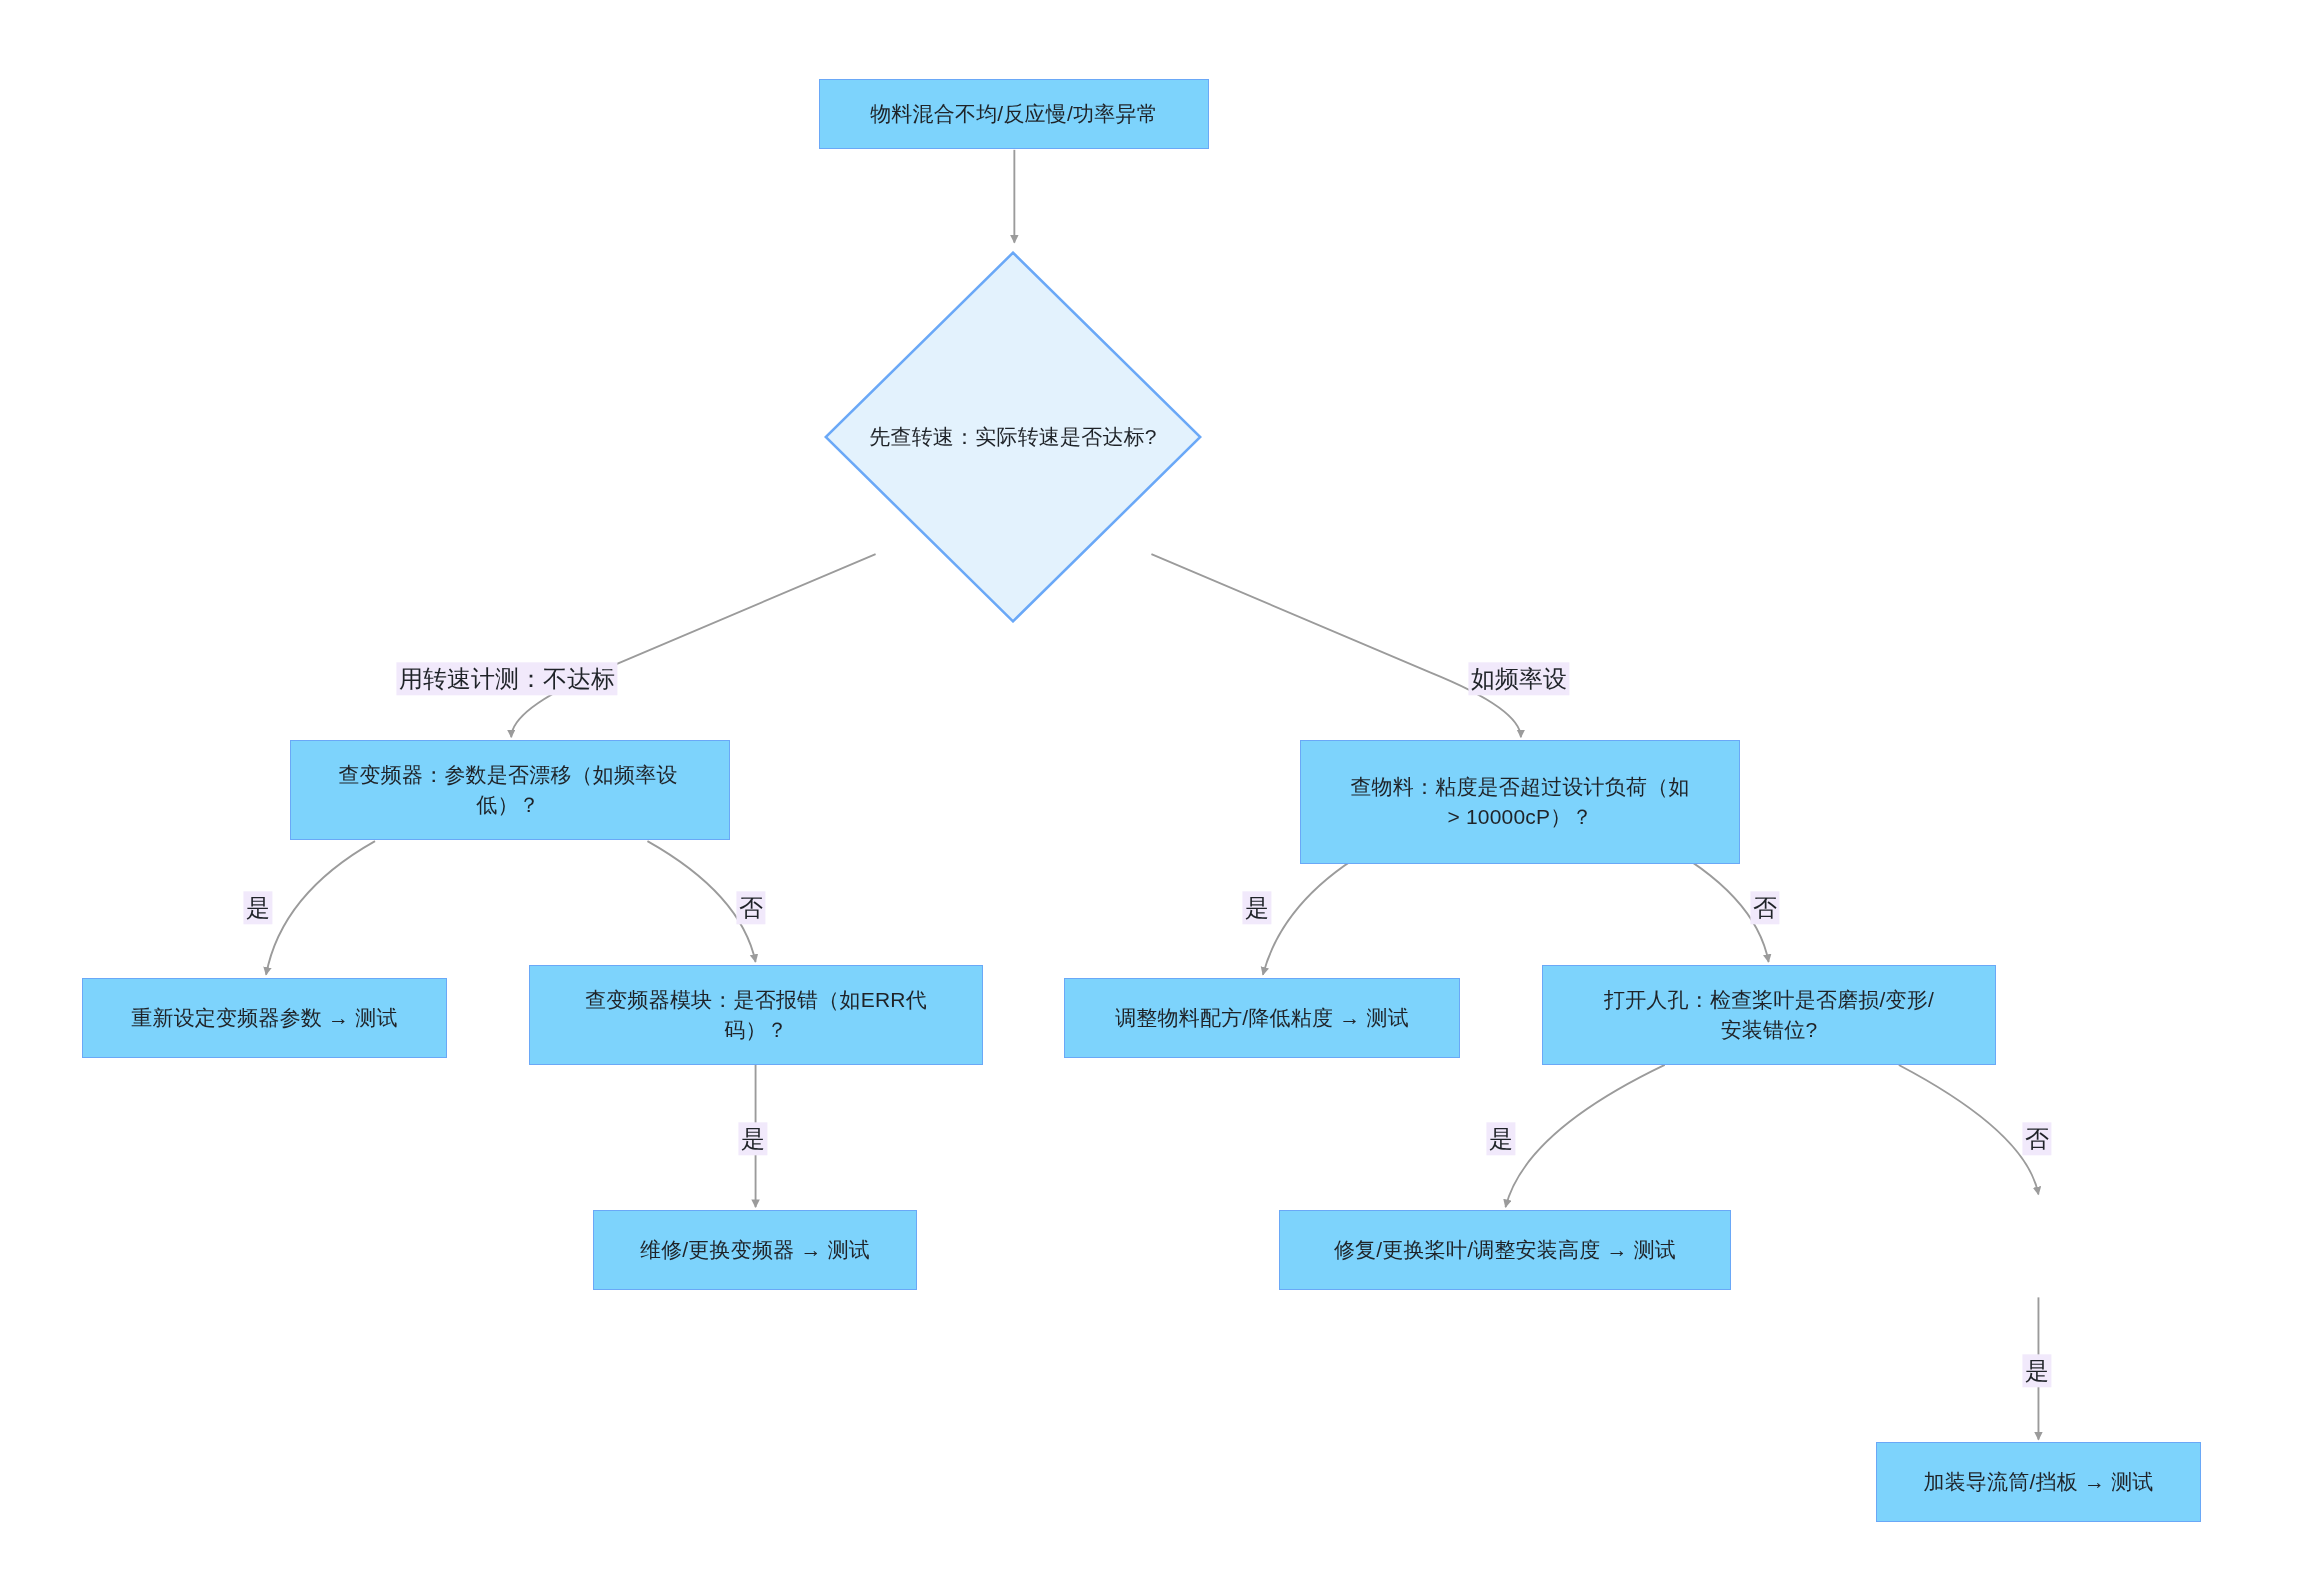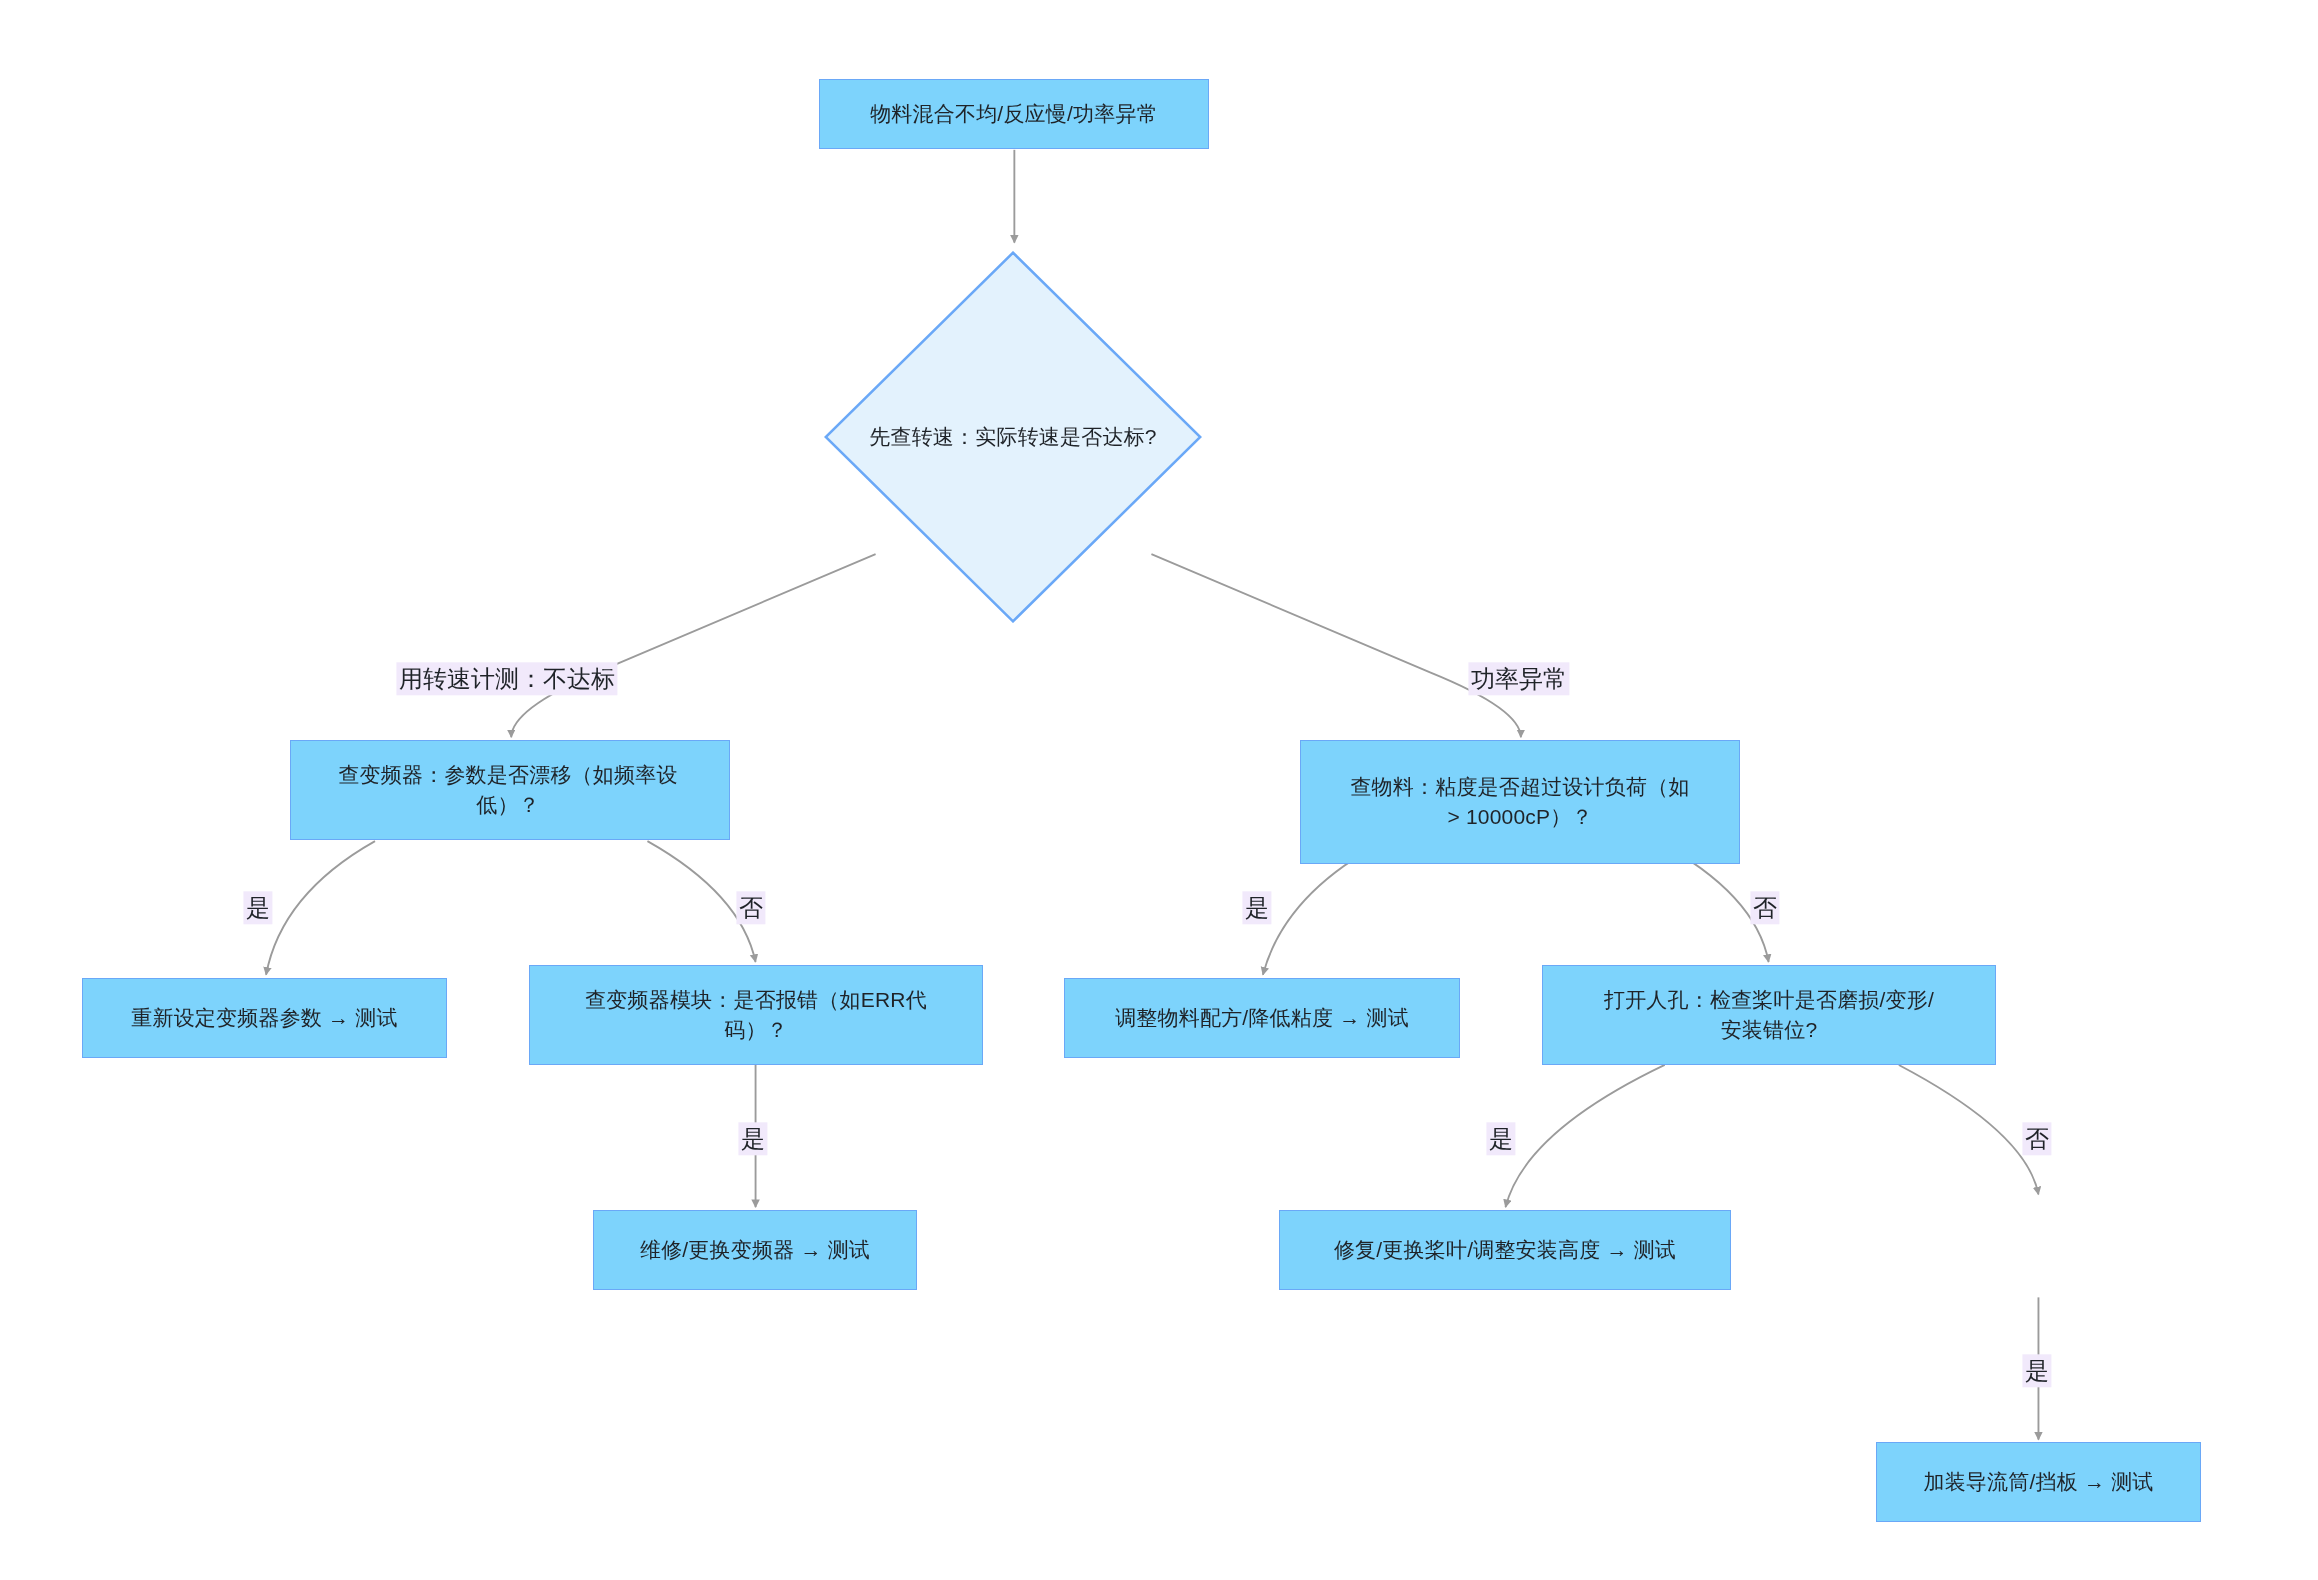--- a/index.html
+++ b/index.html
@@ -133,21 +133,21 @@
   <div class="node" style="left:1064px;top:978px;width:396px;height:80px;">调整物料配方/降低粘度 → 测试</div>
 
   <div class="node" style="left:593px;top:1210px;width:324px;height:80px;">维修/更换变频器 → 测试</div>
 
   <div class="node" style="left:1279px;top:1210px;width:452px;height:80px;">修复/更换桨叶/调整安装高度 → 测试</div>
 
 
   <div class="node" style="left:1876px;top:1442px;width:325px;height:80px;">加装导流筒/挡板 → 测试</div>
 
   <div class="edge-label" style="left:507px;top:679px;">用转速计测：不达标</div>
-  <div class="edge-label" style="left:1519px;top:679px;">功率异常</div>
+  <div class="edge-label" style="left:1519px;top:679px;">如频率设</div>
   <div class="edge-label" style="left:258px;top:908px;">是</div>
   <div class="edge-label" style="left:751px;top:908px;">否</div>
   <div class="edge-label" style="left:1257px;top:908px;">是</div>
   <div class="edge-label" style="left:1765px;top:908px;">否</div>
   <div class="edge-label" style="left:753px;top:1139px;">是</div>
   <div class="edge-label" style="left:1501px;top:1139px;">是</div>
   <div class="edge-label" style="left:2037px;top:1139px;">否</div>
   <div class="edge-label" style="left:2037px;top:1371px;">是</div>
 </div>
 

